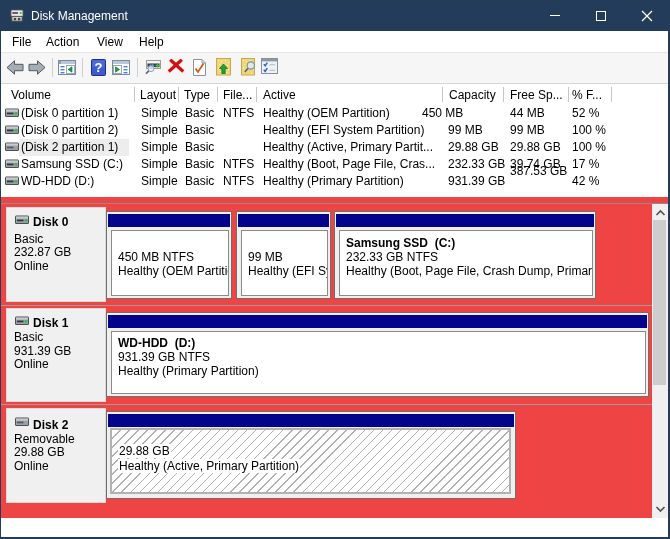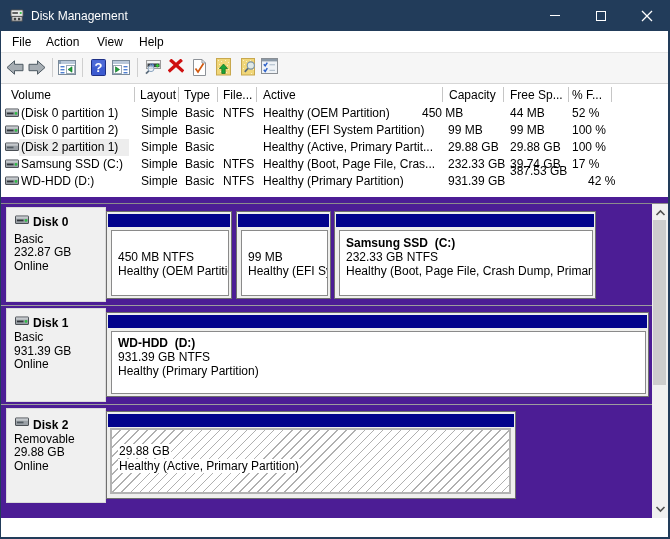--- a/index.html
+++ b/index.html
@@ -11,21 +11,21 @@
 #title{position:absolute;left:0;top:0;width:670px;height:31px;background:#223c5a}
 #title .cap{position:absolute;left:31px;top:9px;color:#fff;font-size:12px}
 
 #menu{position:absolute;left:1px;top:31px;width:667px;height:21px;background:#fff}
 
 #tbar{position:absolute;left:1px;top:53px;width:667px;height:30px;background:#f6f6f6;border-bottom:1px solid #d6d6d6}
 .tsep{position:absolute;top:5px;width:1px;height:19px;background:#cfcfcf}
 
 .hline{position:absolute;background:#c6c6c6;width:1px;top:87px;height:15px}
 
-#pane{position:absolute;left:1px;top:197px;width:667px;height:321px;background:#4c1d95}
+#pane{position:absolute;left:1px;top:197px;width:667px;height:321px;background:#ef4444}
 .sep{position:absolute;left:0;width:651px;height:1px;background:#9d9d9d}
 .dlabel{position:absolute;left:5px;width:98px;background:#f0f0f0;border:1px solid #dadada}
 .part{position:absolute;border:1px solid #6f6f6f;background:#efefed;box-sizing:content-box}
 .band{position:absolute;left:1px;right:1px;top:1.5px;height:13.5px;background:#03038c}
 .pbody{position:absolute;left:4px;right:2px;top:18px;bottom:2px;border:1px solid #8a8a8a;background:#fff;overflow:hidden;white-space:nowrap}
 .pline{position:absolute;left:6px;height:14px;line-height:14px;white-space:nowrap}
 .phatch{position:absolute;left:3px;right:4px;top:16px;bottom:4px;border:2px solid #b2b2b2;overflow:hidden;white-space:nowrap;
  background:repeating-linear-gradient(135deg,#fff 0px,#fff 5.4px,#b0b0b0 5.4px,#b0b0b0 6.4px)}
 .phatch .pline span{background:#fff;padding:0 1px}
 .b{font-weight:bold}
@@ -248,21 +248,21 @@
   <div class="t" style="left:510px;top:157px">39.74 GB</div>
   <div class="t" style="left:572px;top:157px">17 %</div>
 
   <div class="t" style="left:21px;top:174px">WD-HDD (D:)</div>
   <div class="t" style="left:141px;top:174px">Simple</div>
   <div class="t" style="left:185px;top:174px">Basic</div>
   <div class="t" style="left:223px;top:174px">NTFS</div>
   <div class="t" style="left:263px;top:174px">Healthy (Primary Partition)</div>
   <div class="t" style="left:448px;top:174px">931.39 GB</div>
   <div class="t" style="left:510px;top:164px">387.53 GB</div>
-  <div class="t" style="left:588px;top:174px">42 %</div>
+  <div class="t" style="left:572px;top:174px">42 %</div>
 
   <div id="pane">
     <div class="abs" style="left:0;top:6px;width:667px;height:1px;background:#8c8c8c"></div>
     <div class="sep" style="top:108px"></div>
     <div class="sep" style="top:207px"></div>
 
     <div class="dlabel" style="top:10px;height:93px">
       <svg class="abs" style="left:8px;top:7px" width="14" height="9" viewBox="0 0 14 9">
           <rect x="0.5" y="1" width="13" height="7.5" rx="0.5" fill="#9aa0a6" stroke="#4a4f54"></rect>
           <rect x="1" y="1.5" width="12" height="2.2" fill="#c5c9cd"></rect>

